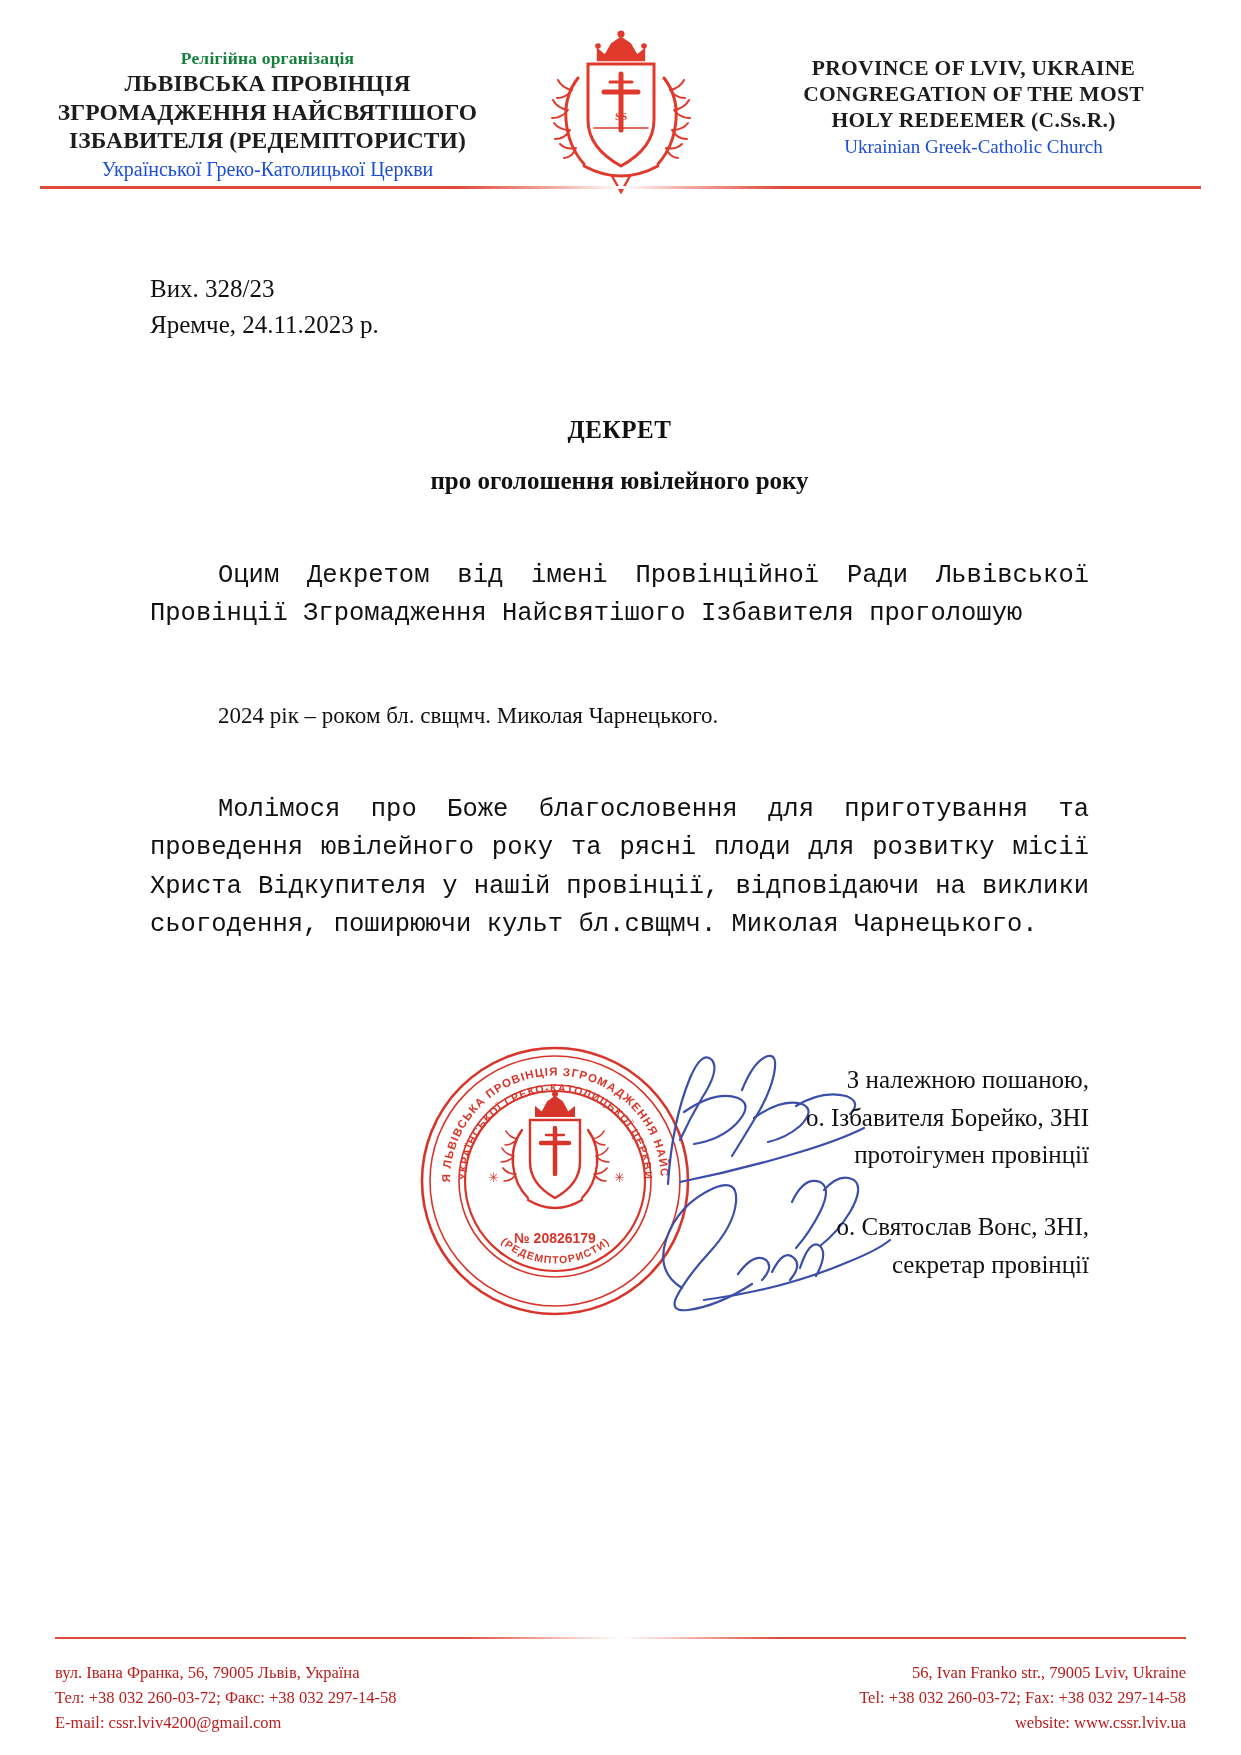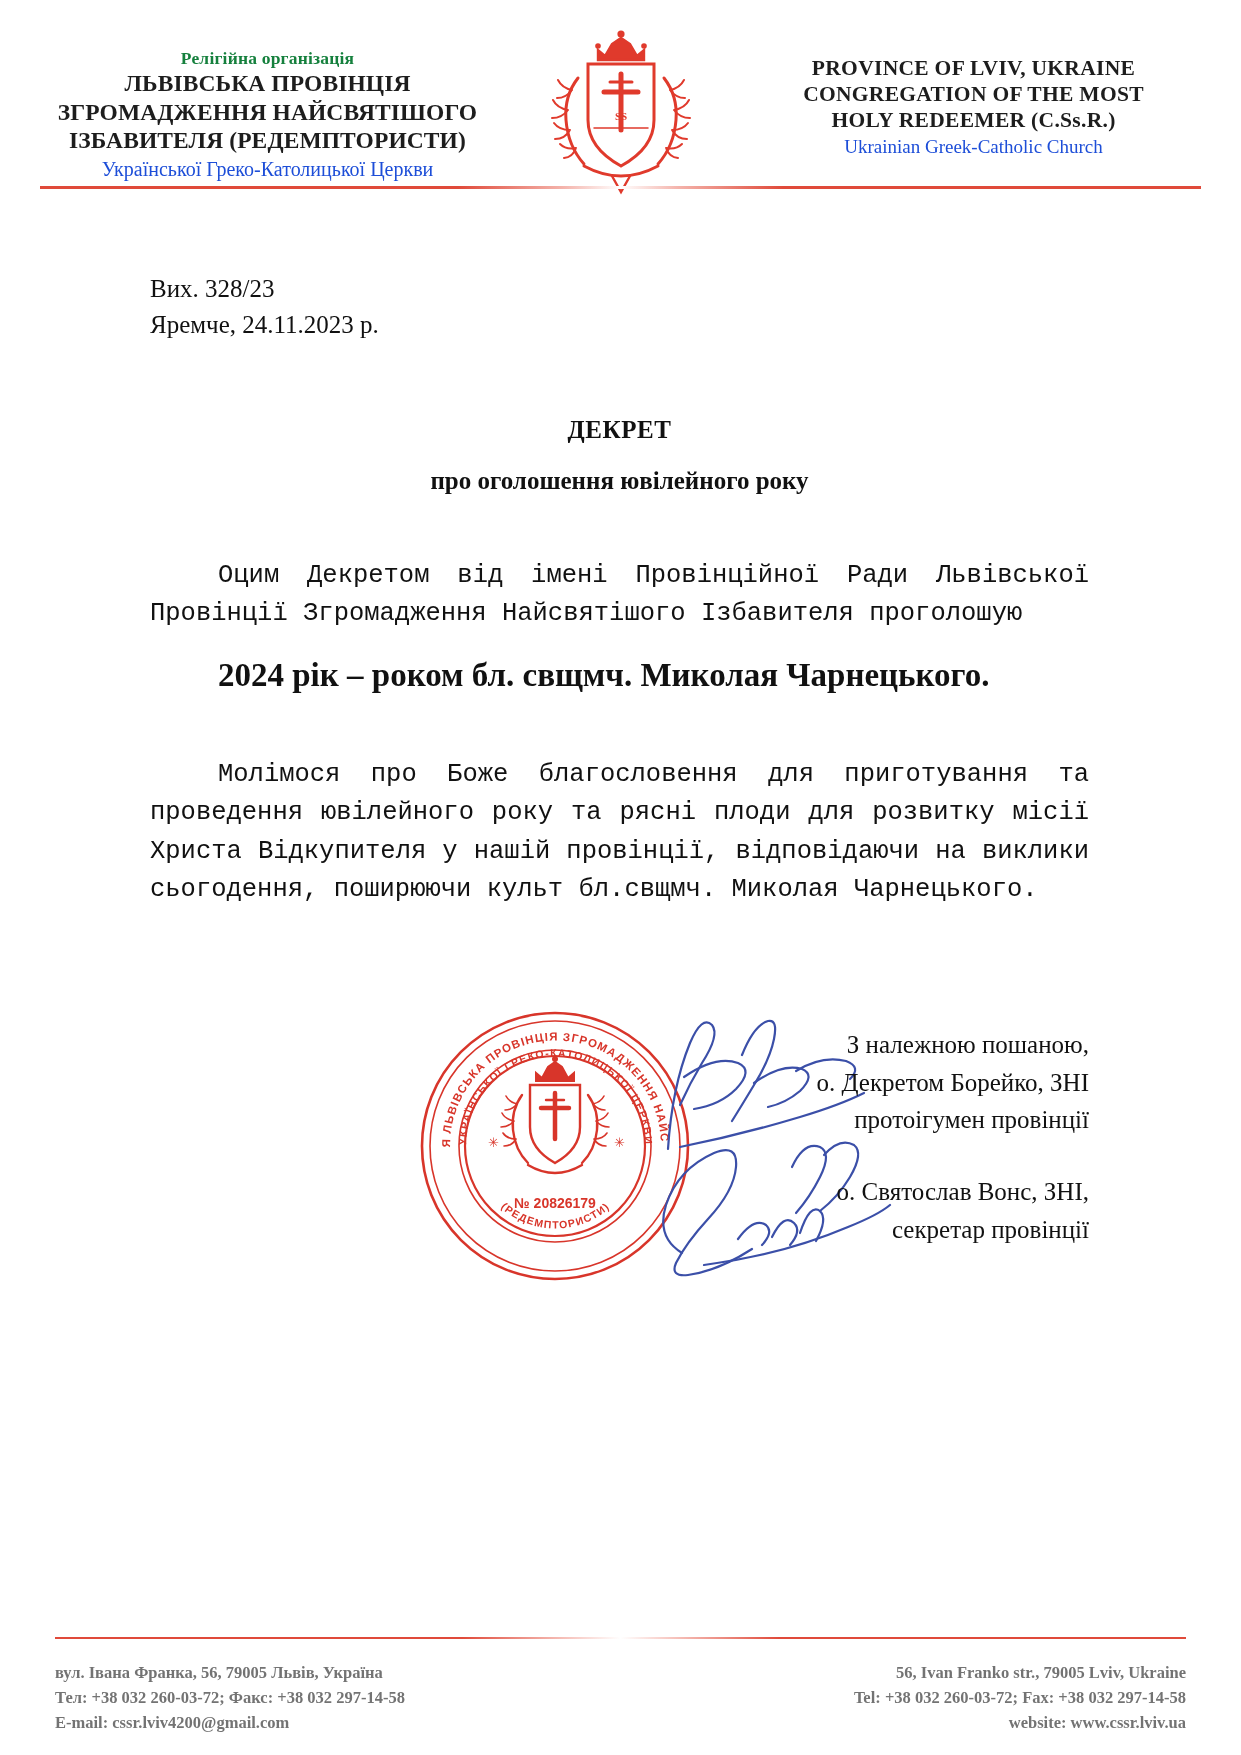--- a/index.html
+++ b/index.html
@@ -104,24 +104,24 @@
   .para {
     font-size: 25.5px;
     line-height: 1.5;
     text-align: justify;
     text-indent: 68px;
     margin-top: 62px;
     font-family: Liberation Mono, monospace;
   }
 
   .decl {
-    font-size: 33px;
-    font-weight: bold;
+    font-size: 23px;
+    font-weight: normal;
     text-indent: 68px;
-    margin-top: 24px;
+    margin-top: 70px;
   }
 
   
   .sign-area {
     position: relative;
     margin-top: 106px;
     height: 290px;
   }
   .sign-col {
     position: absolute;
@@ -167,22 +167,22 @@
 
   .footer {
     position: absolute;
     left: 55px;
     right: 55px;
     bottom: 20px;
     display: flex;
     justify-content: space-between;
     font-size: 16.5px;
     line-height: 1.52;
-    color: #737373;
-    font-weight: 700;
+    color: #b91c1c;
+    font-weight: 400;
   }
   .footer .right { text-align: right; }
 </style>
 </head>
 <body>
 
 <div class="letterhead">
 
   <div class="head-block left">
     <div class="head-small">Релігійна організація</div>
@@ -329,21 +329,21 @@
           <path d="M158 100 Q168 70 178 78 Q186 86 174 108"></path>
           <path d="M150 34 Q162 8 178 14 Q190 20 178 44 Q168 64 154 80"></path>
           <path d="M182 22 Q198 4 212 12 Q222 20 208 44 Q196 64 178 78"></path>
           <path d="M62 132 Q140 122 206 94 Q236 82 248 72"></path>
         </g>
       </svg>
     </div>
 
     <div class="sign-col">
       <div>З належною пошаною,</div>
-      <div>о. Декретом Борейко, ЗНІ</div>
+      <div>о. Ізбавителя Борейко, ЗНІ</div>
       <div>протоігумен провінції</div>
     </div>
 
     <div class="sign-col second">
       <div>о. Святослав Вонс, ЗНІ,</div>
       <div>секретар провінції</div>
     </div>
 
   </div>
 </div>

